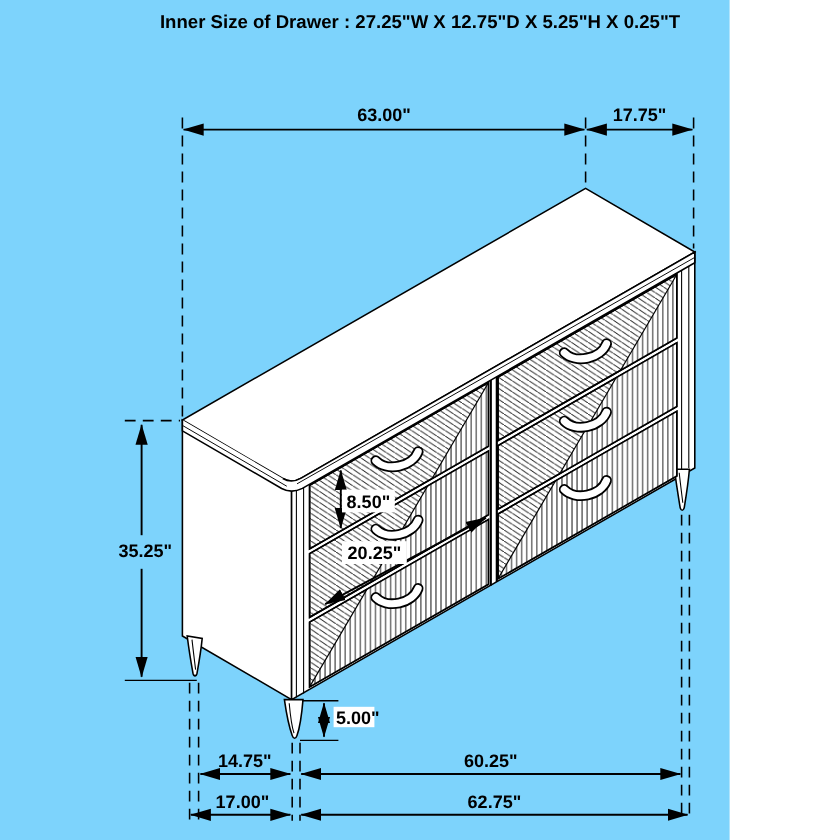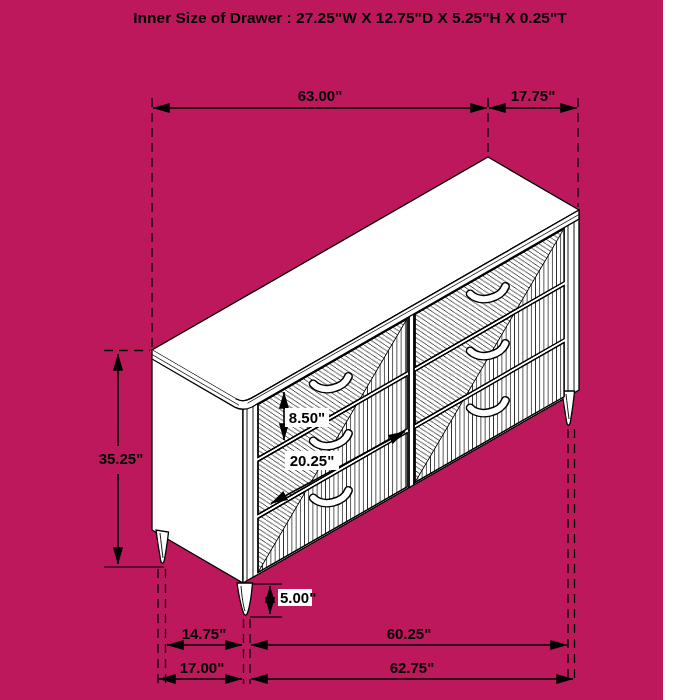--- a/index.html
+++ b/index.html
@@ -1,16 +1,16 @@
 <!DOCTYPE html>
 <html><head>
 <meta charset="utf-8">
 <style>
   html,body{margin:0;padding:0;background:#ffffff;}
-  .page{position:relative;width:663px;height:700px;background:#be185d;overflow:hidden;
+  .page{position:relative;width:608px;height:700px;background:#7dd3fc;overflow:hidden;
         font-family:"Liberation Sans",sans-serif;}
   svg text{font-family:"Liberation Sans",sans-serif;font-weight:bold;fill:#000;}
   .dim-text{font-size:15px;}
   .title-text{font-size:15.5px;}
 </style>
 </head>
 <body>
 
 <div class="page">
 <svg width="700" height="700" viewBox="0 0 700 700">

